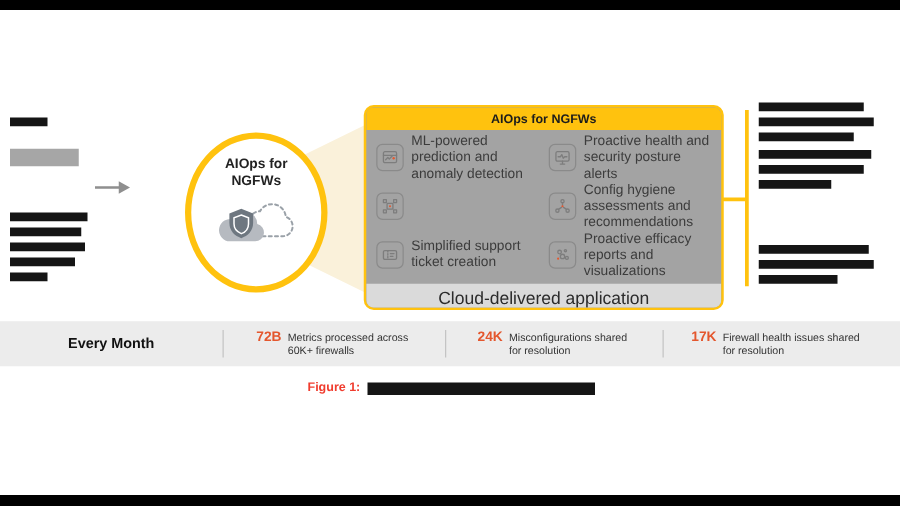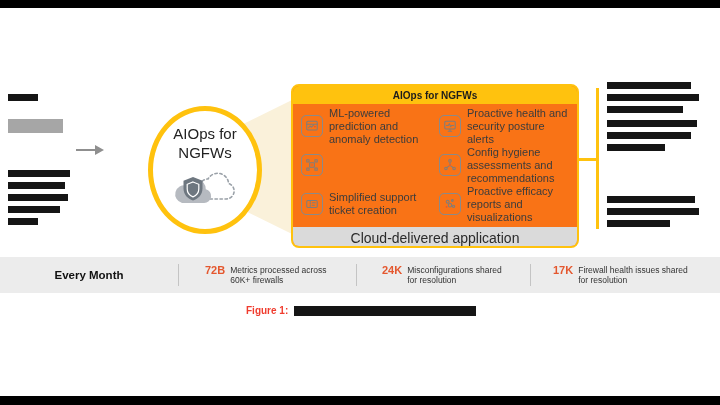--- a/index.html
+++ b/index.html
@@ -21,25 +21,25 @@
   
   .arrow{position:absolute;left:76px;top:145px;width:30px;height:10px;}
   .arrow .shaft{position:absolute;left:0;top:4px;width:20px;height:2px;background:#8f8f8f;}
   .arrow .head{position:absolute;left:19px;top:0;width:0;height:0;border-left:9px solid #8f8f8f;border-top:5px solid transparent;border-bottom:5px solid transparent;}
 
   
   .beam{position:absolute;left:210px;top:100px;width:82px;height:134px;background:#faf1da;clip-path:polygon(0 30%,100% 0,100% 100%,0 70%);z-index:1;}
 
   
   .hub{position:absolute;left:148px;top:106px;width:104px;height:104px;border:5px solid #FFC20E;border-radius:50%;background:#fff;z-index:2;display:flex;flex-direction:column;align-items:center;padding-top:14px;box-sizing:content-box;}
-  .hub-label{font-size:15px;font-weight:normal;color:#222;text-align:center;line-height:1.25;}
+  .hub-label{font-size:11px;font-weight:bold;color:#222;text-align:center;line-height:1.25;}
   .hub-art{margin-top:2px;}
 
   
-  .panel{position:absolute;left:291px;top:84px;width:284px;height:160px;border:2px solid #FFC20E;border-radius:8px;background:#f97316;z-index:2;display:flex;flex-direction:column;overflow:hidden;}
+  .panel{position:absolute;left:291px;top:84px;width:284px;height:160px;border:2px solid #FFC20E;border-radius:8px;background:#a3a3a3;z-index:2;display:flex;flex-direction:column;overflow:hidden;}
   .panel-header{background:#FFC20E;color:#1c1c1c;font-weight:bold;font-size:10px;text-align:center;padding:4px 0 3px 0;}
   .panel-body{flex:1;display:grid;grid-template-columns:1fr 1fr;grid-template-rows:repeat(3,1fr);column-gap:8px;padding:3px 8px;align-items:center;}
   .feature{display:flex;align-items:center;gap:6px;}
   .ficon{flex:0 0 auto;width:22px;height:22px;border:1.4px solid #8a8a8a;border-radius:5px;display:flex;align-items:center;justify-content:center;box-sizing:border-box;}
   .ftext{font-size:11px;line-height:1.18;color:#3c3c3c;}
   .panel-footer{background:#dadada;color:#2b2b2b;font-size:14px;text-align:center;padding:3px 0 4px 0;}
 
   
   .bracket-v{position:absolute;left:596px;top:88px;width:3px;height:141px;background:#FFC20E;}
   .bracket-stub{position:absolute;left:578px;top:158px;width:19px;height:3px;background:#FFC20E;}

